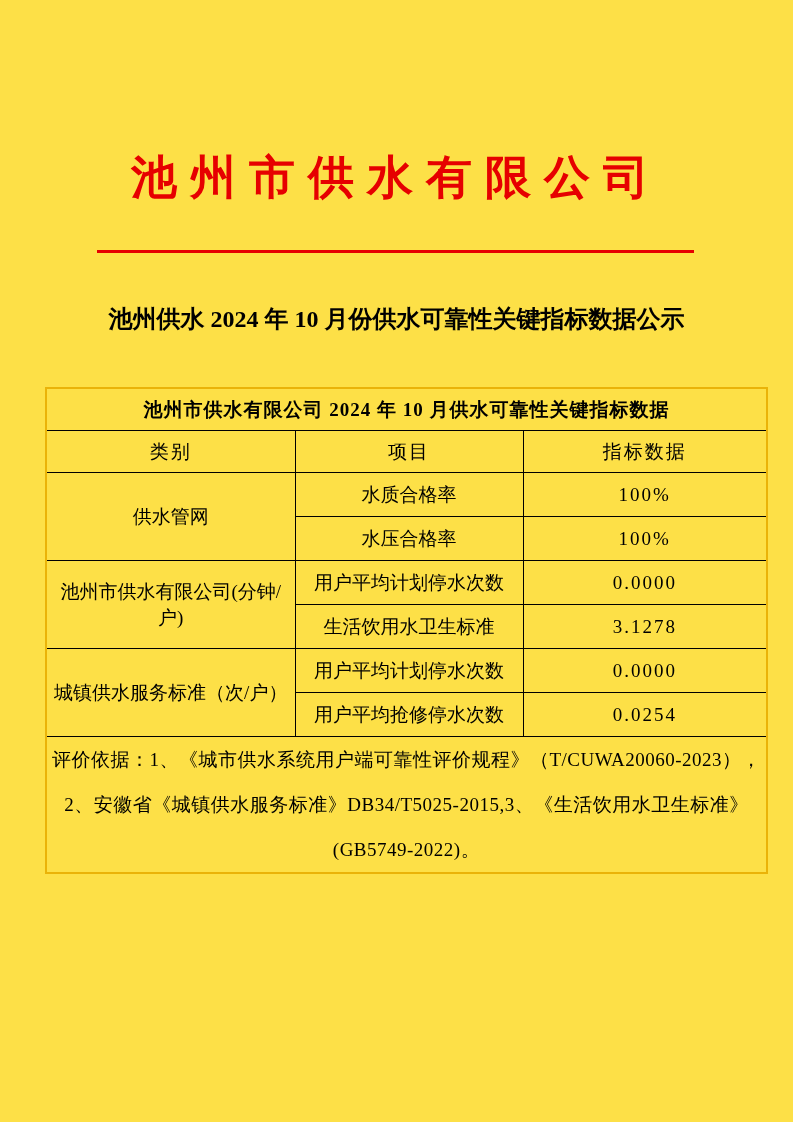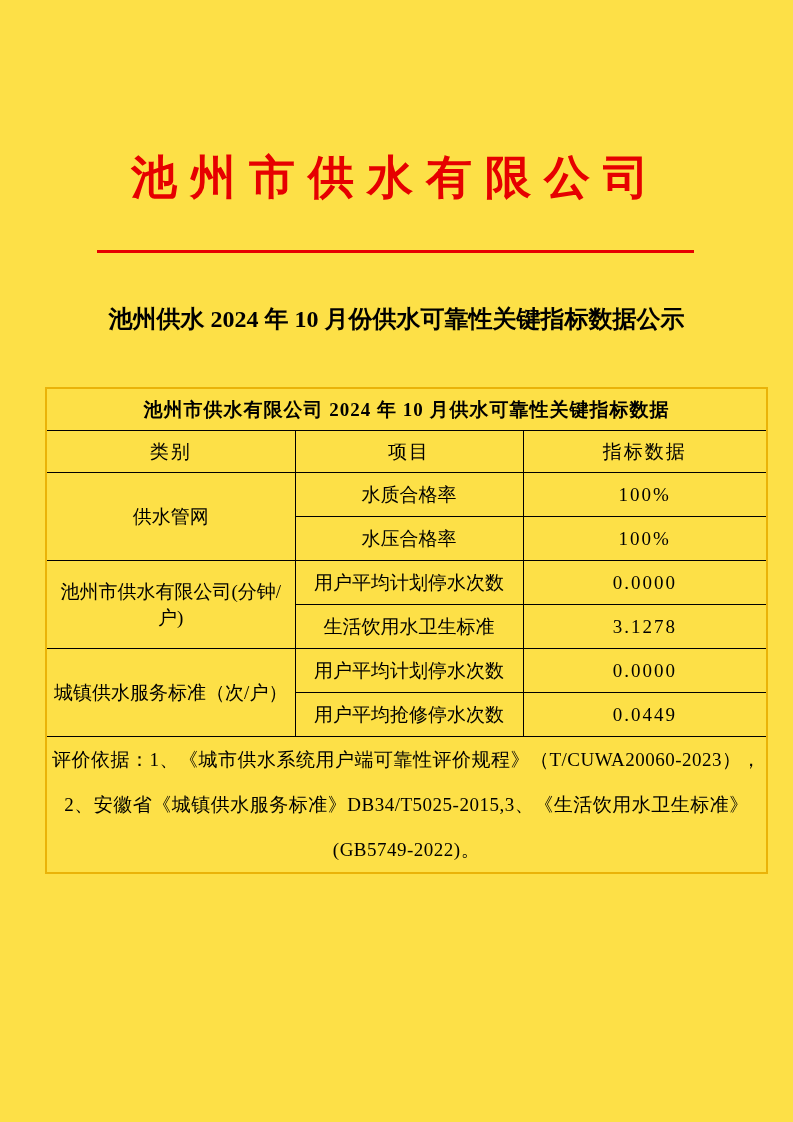--- a/index.html
+++ b/index.html
@@ -140,21 +140,21 @@
         <td class="value-cell">3.1278</td>
       </tr>
 
       <tr class="data-row">
         <td rowspan="2" class="category-cell">城镇供水服务标准（次/户）</td>
         <td>用户平均计划停水次数</td>
         <td class="value-cell">0.0000</td>
       </tr>
       <tr class="data-row">
         <td>用户平均抢修停水次数</td>
-        <td class="value-cell">0.0449</td>
+        <td class="value-cell">0.0254</td>
       </tr>
 
       <tr>
         <td colspan="3" class="note-cell">评价依据：1、《城市供水系统用户端可靠性评价规程》（T/CUWA20060-2023），2、安徽省《城镇供水服务标准》DB34/T5025-2015,3、《生活饮用水卫生标准》(GB5749-2022)。</td>
       </tr>
     </tbody>
   </table>
 
 </div>
 

